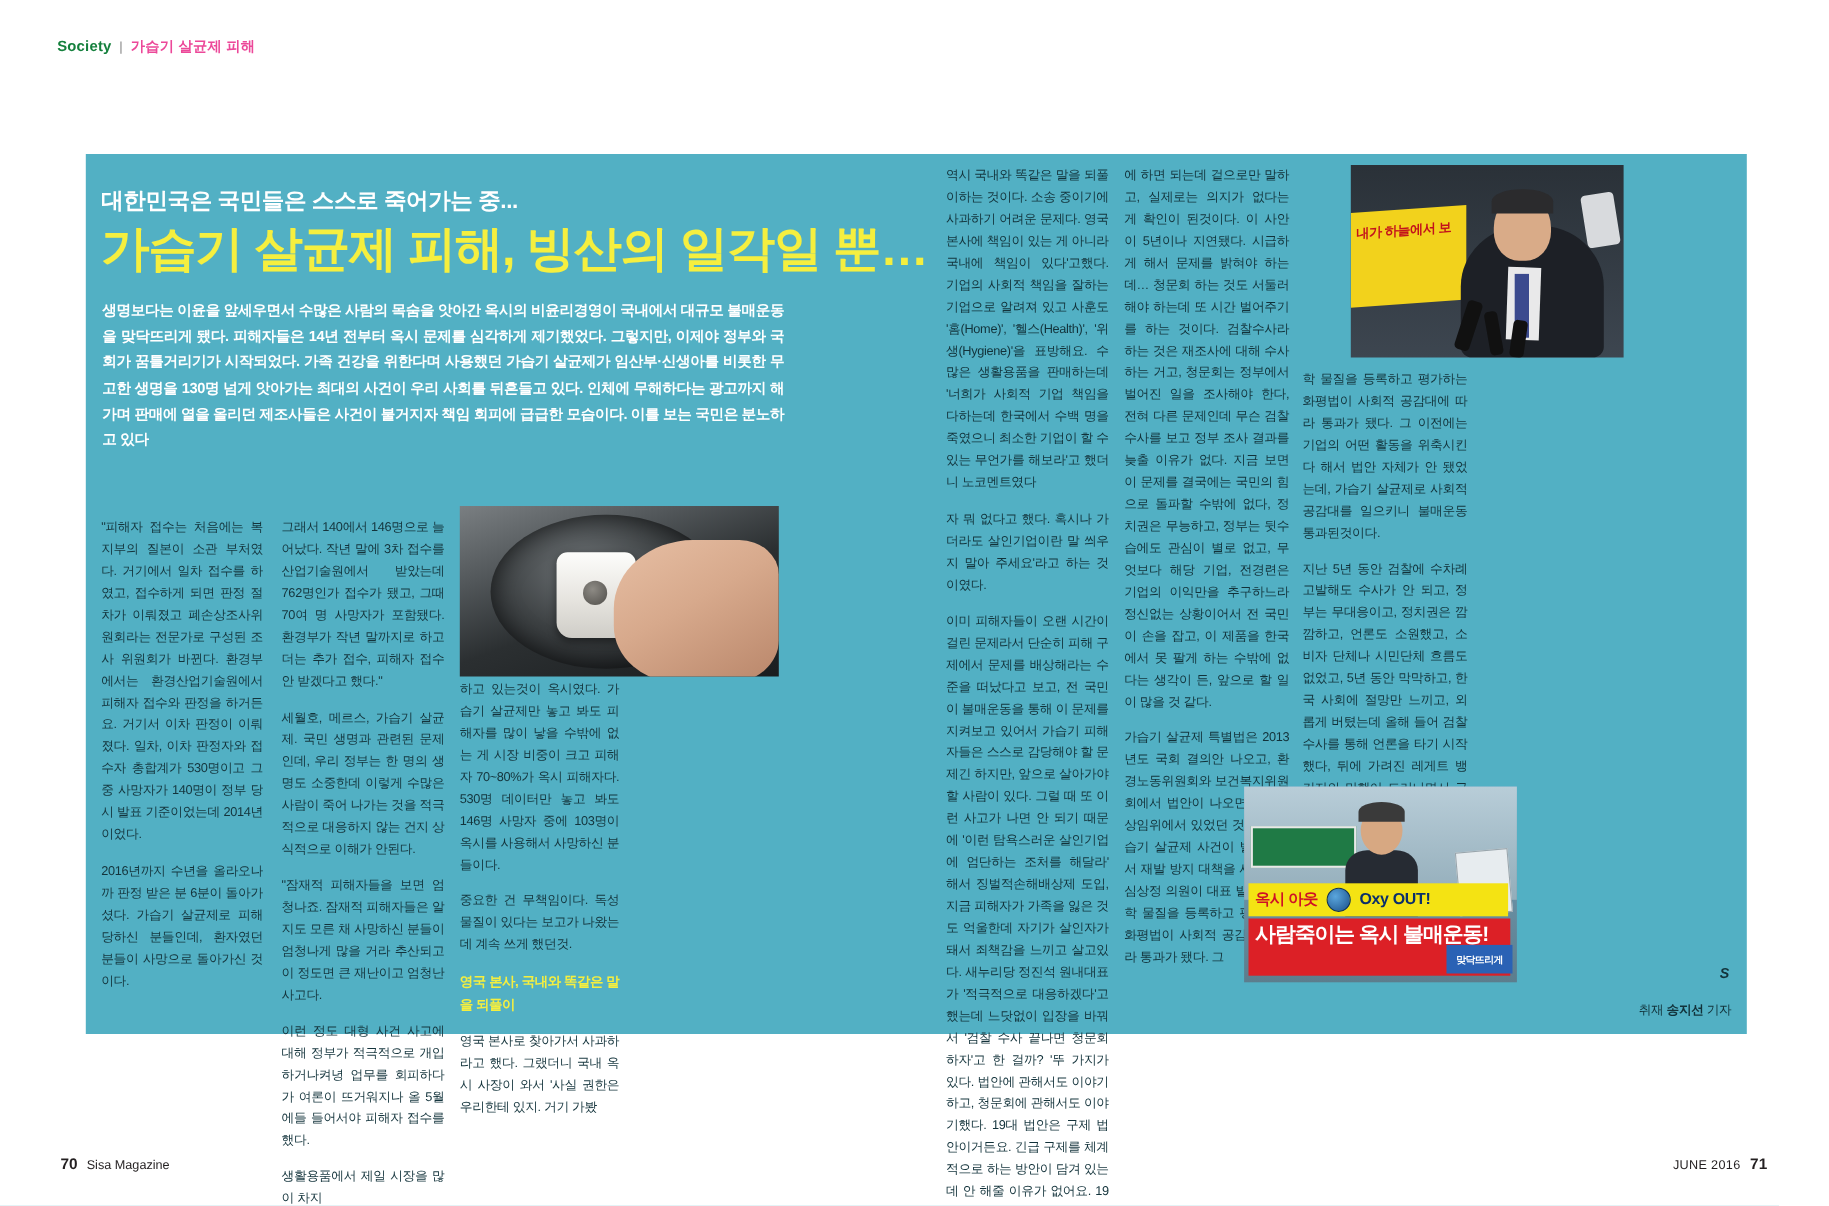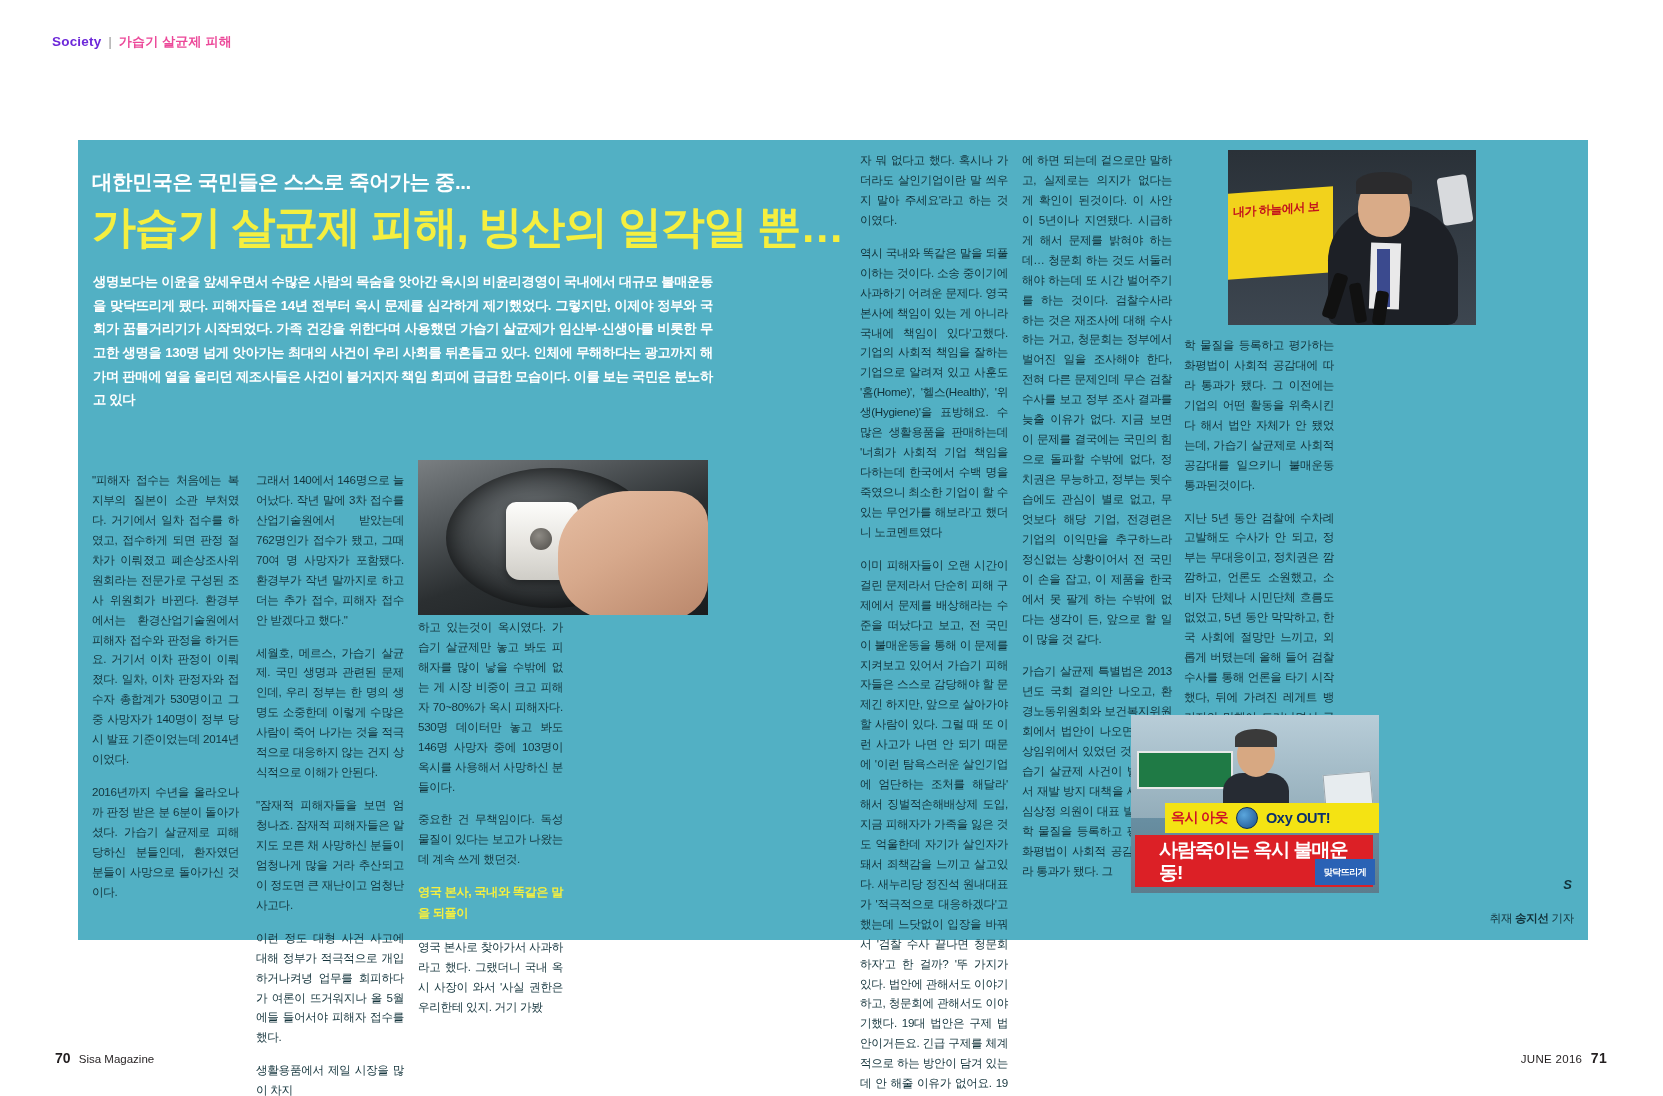--- a/index.html
+++ b/index.html
@@ -21,21 +21,21 @@
     position: absolute;
     left: 52px;
     top: 33px;
     font-size: 13px;
     letter-spacing: 0.2px;
     display: flex;
     align-items: baseline;
     gap: 7px;
   }
   .runhead .cat {
-    color: #6d28d9;
+    color: #15803d;
     font-weight: bold;
     font-size: 13.5px;
   }
   .runhead .bar {
     color: #888;
     font-size: 12px;
   }
   .runhead .sub {
     color: #ec4899;
     font-weight: bold;
@@ -294,21 +294,20 @@
     border-radius: 30% 30% 0 0;
   }
   #photo-protest .sign-y {
     position:absolute;
     left: 4px; bottom: 60px;
     width: 236px; height: 30px;
     background: #f4e313;
     display: flex; align-items: center; gap: 8px;
     padding-left: 6px;
     box-sizing: border-box;
-    margin-left: 30px;
   }
   #photo-protest .sign-y .t1 {
     color: #cf1126; font-weight: bold; font-size: 14px; letter-spacing: -0.6px;
   }
   #photo-protest .sign-y .globe {
     width: 20px; height: 20px; border-radius:50%;
     background: radial-gradient(circle at 35% 35%, #5aa6dd, #1a4f8a);
     border: 1px solid #0d3057;
   }
   #photo-protest .sign-y .t2 {
@@ -317,21 +316,21 @@
   #photo-protest .sign-r {
     position: absolute;
     left: 4px; bottom: 6px;
     width: 238px; height: 52px;
     background: #dc2026;
     color: #ffffff;
     font-weight: bold;
     font-size: 19px;
     letter-spacing: -1px;
     line-height: 1.22;
-    padding: 3px 24px;
+    padding: 3px 6px;
     box-sizing: border-box;
   }
   #photo-protest .sign-blue {
     position:absolute;
     right: 4px; bottom: 8px;
     width: 60px; height: 26px;
     background: #2a62b5;
     color: #fff;
     font-size: 9px;
     font-weight: bold;
@@ -424,22 +423,22 @@
   </div>
 
   <div class="col" id="col3">
     <p>하고 있는것이 옥시였다. 가습기 살균제만 놓고 봐도 피해자를 많이 낳을 수밖에 없는 게 시장 비중이 크고 피해자 70~80%가 옥시 피해자다. 530명 데이터만 놓고 봐도 146명 사망자 중에 103명이 옥시를 사용해서 사망하신 분들이다.</p>
     <p>중요한 건 무책임이다. 독성물질이 있다는 보고가 나왔는데 계속 쓰게 했던것.</p>
     <p class="subhead">영국 본사, 국내와 똑같은 말을 되풀이</p>
     <p>영국 본사로 찾아가서 사과하라고 했다. 그랬더니 국내 옥시 사장이 와서 '사실 권한은 우리한테 있지. 거기 가봤</p>
   </div>
 
   <div class="col right-page" id="col4">
+    <p>역시 국내와 똑같은 말을 되풀이하는 것이다. 소송 중이기에 사과하기 어려운 문제다. 영국 본사에 책임이 있는 게 아니라 국내에 책임이 있다'고했다. 기업의 사회적 책임을 잘하는 기업으로 알려져 있고 사훈도 '홈(Home)', '헬스(Health)', '위생(Hygiene)'을 표방해요. 수많은 생활용품을 판매하는데 '너희가 사회적 기업 책임을 다하는데 한국에서 수백 명을 죽였으니 최소한 기업이 할 수 있는 무언가를 해보라'고 했더니 노코멘트였다</p>
     <p>자 뭐 없다고 했다. 혹시나 가더라도 살인기업이란 말 씌우지 말아 주세요'라고 하는 것이였다.</p>
-    <p>역시 국내와 똑같은 말을 되풀이하는 것이다. 소송 중이기에 사과하기 어려운 문제다. 영국 본사에 책임이 있는 게 아니라 국내에 책임이 있다'고했다. 기업의 사회적 책임을 잘하는 기업으로 알려져 있고 사훈도 '홈(Home)', '헬스(Health)', '위생(Hygiene)'을 표방해요. 수많은 생활용품을 판매하는데 '너희가 사회적 기업 책임을 다하는데 한국에서 수백 명을 죽였으니 최소한 기업이 할 수 있는 무언가를 해보라'고 했더니 노코멘트였다</p>
     <p>이미 피해자들이 오랜 시간이 걸린 문제라서 단순히 피해 구제에서 문제를 배상해라는 수준을 떠났다고 보고, 전 국민이 불매운동을 통해 이 문제를 지켜보고 있어서 가습기 피해자들은 스스로 감당해야 할 문제긴 하지만, 앞으로 살아가야 할 사람이 있다. 그럴 때 또 이런 사고가 나면 안 되기 때문에 '이런 탐욕스러운 살인기업에 엄단하는 조처를 해달라' 해서 징벌적손해배상제 도입, 지금 피해자가 가족을 잃은 것도 억울한데 자기가 살인자가 돼서 죄책감을 느끼고 살고있다. 새누리당 정진석 원내대표가 '적극적으로 대응하겠다'고 했는데 느닷없이 입장을 바꿔서 '검찰 수사 끝나면 청문회하자'고 한 걸까? '뚜 가지가 있다. 법안에 관해서도 이야기하고, 청문회에 관해서도 이야기했다. 19대 법안은 구제 법안이거든요. 긴급 구제를 체계적으로 하는 방안이 담겨 있는데 안 해줄 이유가 없어요. 19대 때라도 통과시켜 놓고, 개선하거나 보완할 게 있으면 그다음</p>
   </div>
 
   <div class="col right-page" id="col5">
     <p>에 하면 되는데 겉으로만 말하고, 실제로는 의지가 없다는 게 확인이 된것이다. 이 사안이 5년이나 지연됐다. 시급하게 해서 문제를 밝혀야 하는데… 청문회 하는 것도 서둘러 해야 하는데 또 시간 벌어주기를 하는 것이다. 검찰수사라 하는 것은 재조사에 대해 수사하는 거고, 청문회는 정부에서 벌어진 일을 조사해야 한다, 전혀 다른 문제인데 무슨 검찰수사를 보고 정부 조사 결과를 늦출 이유가 없다. 지금 보면 이 문제를 결국에는 국민의 힘으로 돌파할 수밖에 없다, 정치권은 무능하고, 정부는 뒷수습에도 관심이 별로 없고, 무엇보다 해당 기업, 전경련은 기업의 이익만을 추구하느라 정신없는 상황이어서 전 국민이 손을 잡고, 이 제품을 한국에서 못 팔게 하는 수밖에 없다는 생각이 든, 앞으로 할 일이 많을 것 같다.</p>
     <p>가습기 살균제 특별법은 2013년도 국회 결의안 나오고, 환경노동위원회와 보건복지위원회에서 법안이 나오면서 소관 상임위에서 있었던 것이다. 가습기 살균제 사건이 벌어지면서 재발 방지 대책을 세우면서 심상정 의원이 대표 발의한 화학 물질을 등록하고 평가하는 화평법이 사회적 공감대에 따라 통과가 됐다. 그</p>
   </div>
 
   <div class="col right-page" id="col6">
     <p>학 물질을 등록하고 평가하는 화평법이 사회적 공감대에 따라 통과가 됐다. 그 이전에는 기업의 어떤 활동을 위축시킨다 해서 법안 자체가 안 됐었는데, 가습기 살균제로 사회적 공감대를 일으키니 불매운동 통과된것이다.</p>

